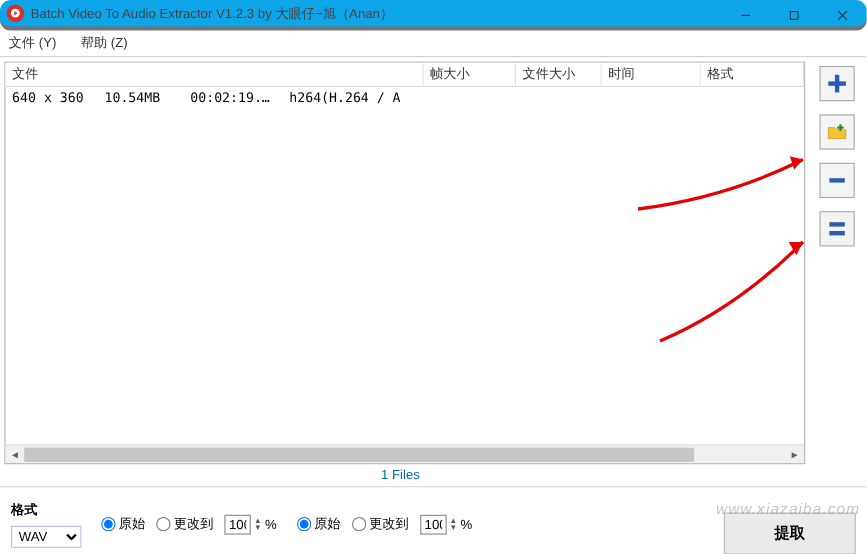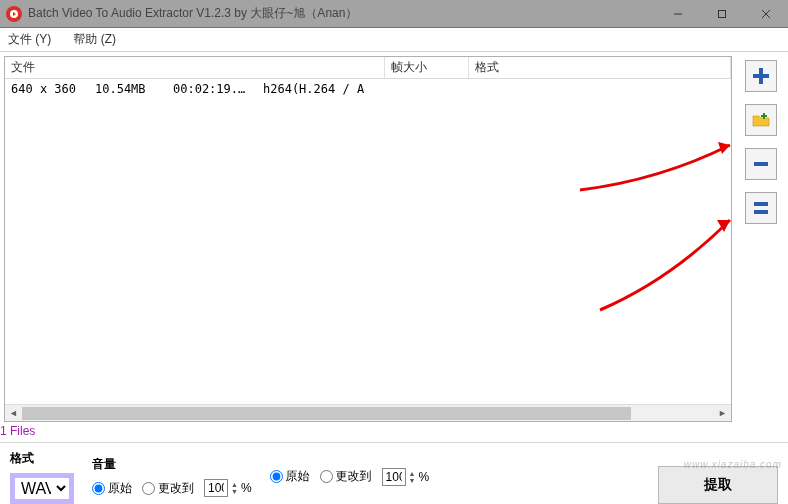--- a/index.html
+++ b/index.html
@@ -1,17 +1,17 @@
 <!DOCTYPE html>
 <html><head>
 <meta charset="utf-8">
 <style>
 * { box-sizing: border-box; margin: 0; padding: 0; }
 body { font-family: "Microsoft YaHei", "SimSun", Arial, sans-serif; font-size: 12px; background: #fff; width: 788px; height: 504px; overflow: hidden; position: relative; }
-.titlebar { height: 28px; display: flex; align-items: center; padding: 0 0 0 6px; background: #a3a3a3; border-bottom: 1px solid #737373; }
+.titlebar { height: 28px; display: flex; align-items: center; padding: 0 0 0 6px; background: #0ea5e9; border-bottom: 4px solid #737373; border-radius: 10px; }
 .app-icon { width: 16px; height: 16px; background: #d93025; border-radius: 50%; display: flex; align-items: center; justify-content: center; margin-right: 6px; }
 .app-icon svg { width: 10px; height: 10px; }
 .title-text { flex: 1; color: #444; font-size: 12px; }
 .win-controls { display: flex; height: 100%; }
 .win-btn { width: 44px; height: 28px; display: flex; align-items: center; justify-content: center; color: #333; cursor: pointer; }
 .menubar { height: 24px; display: flex; align-items: center; padding: 0 4px; gap: 14px; border-bottom: 1px solid #d0d0d0; }
 .menu-item { color: #333; cursor: pointer; padding: 2px 4px; }
 .content { display: flex; height: 370px; }
 .table-wrap { flex: 1; border: 1px solid #b0b0b0; margin: 4px 2px 0 4px; display: flex; flex-direction: column; background: #fff; position: relative; }
 .thead { display: flex; background: #fff; border-bottom: 1px solid #d9d9d9; height: 22px; align-items: center; font-size: 12px; color: #333; }
@@ -19,34 +19,34 @@
 .tbody { flex: 1; overflow: hidden; font-family: "Consolas","SimSun",monospace; font-size: 12px; }
 .trow { display: flex; height: 20px; align-items: center; }
 .td { padding: 0 6px; overflow: hidden; white-space: nowrap; text-overflow: ellipsis; }
 .hscroll { height: 17px; background: #f0f0f0; border-top: 1px solid #dcdcdc; display: flex; align-items: center; }
 .hscroll .track { flex: 1; height: 15px; background: #f0f0f0; position: relative; }
 .hscroll .thumb { position: absolute; left: 0; top: 1px; height: 13px; width: 88%; background: #c6c6c6; }
 .hscroll .arrow { width: 17px; height: 17px; display: flex; align-items: center; justify-content: center; color: #606060; font-size: 9px; }
 .sidebar { width: 54px; display: flex; flex-direction: column; align-items: center; padding-top: 8px; gap: 12px; }
 .tool-btn { width: 32px; height: 32px; border: 1px solid #a8a8a8; background: #f4f4f4; display: flex; align-items: center; justify-content: center; cursor: pointer; }
 .tool-btn svg { width: 20px; height: 20px; }
-.status { text-align: left; padding: 2px 60px 4px 0; font-size: 12px; color: #a21caf; }
+.status { text-align: center; padding: 2px 60px 4px 0; font-size: 12px; color: #0369a1; }
 .bottom { display: flex; align-items: center; padding: 8px 10px; gap: 18px; border-top: 1px solid #d6d6d6; height: 68px; }
 .group { display: flex; flex-direction: column; gap: 6px; }
 .group-label { font-weight: bold; font-size: 12px; }
 .row { display: flex; align-items: center; gap: 10px; font-size: 12px; }
-select { font-size: 16px; padding: 1px 2px; width: 64px; border: 5px solid #c4b5fd; background: #fff; }
+select { font-size: 12px; padding: 1px 2px; width: 64px; border: 1px solid #c4b5fd; background: #fff; }
 .radio { display: flex; align-items: center; gap: 3px; }
 .radio input { margin: 0; }
 .spin { display: flex; align-items: center; gap: 3px; }
 .spin input { width: 24px; font-size: 12px; text-align: right; padding: 1px 3px; border: 1px solid #888; }
 .spin .arrows { display: flex; flex-direction: column; font-size: 7px; line-height: 7px; color: #555; }
 .extract-btn { margin-left: auto; width: 120px; height: 38px; background: #eaeaea; border: 1px solid #b8b8b8; font-size: 14px; font-weight: bold; cursor: pointer; display: flex; align-items: center; justify-content: center; margin-top: 16px; }
 .arrow-overlay { position: absolute; pointer-events: none; }
-.watermark { position: absolute; right: 6px; bottom: 34px; font-size: 10px; color: rgba(140,140,140,0.5); font-style: italic; letter-spacing: 1px; }
+.watermark { position: absolute; right: 6px; bottom: 34px; font-size: 14px; color: rgba(140,140,140,0.5); font-style: italic; letter-spacing: 1px; }
 .c1 { width: 380px; } .c2 { width: 84px; } .c3 { width: 78px; } .c4 { width: 90px; } .c5 { flex: 1; }
 </style>
 </head>
 <body>
 
 <div class="titlebar">
   <div class="app-icon">
     <svg viewBox="0 0 10 10">
         <circle cx="5" cy="5" r="4" fill="#fff"></circle>
         <path d="M4 3 L7 5 L4 7 Z" fill="#d93025"></path>
@@ -76,20 +76,22 @@
 <div class="menubar">
   <span class="menu-item">文件 (Y)</span>
   <span class="menu-item">帮助 (Z)</span>
 </div>
 
 <div class="content">
   <div class="table-wrap">
     <div class="thead">
       <div class="th c1">文件</div>
       <div class="th c2">帧大小</div>
+      <div class="th c3">文件大小</div>
+      <div class="th c4">时间</div>
       <div class="th c5">格式</div>
     </div>
     <div class="tbody">
       <div class="trow">
         <div class="td c2">640 x 360</div>
         <div class="td c3">10.54MB</div>
         <div class="td c4">00:02:19...</div>
         <div class="td c5">h264(H.264 / A</div>
       </div>
     </div>
@@ -138,21 +140,20 @@
   <div class="group">
     <div class="group-label">格式</div>
     <div class="row">
       <select>
         <option>WAV</option>
       </select>
     </div>
   </div>
 
   <div class="group">
-    <div class="group-label">音量</div>
     <div class="row">
       <label class="radio">
           <input type="radio" name="vol" checked="" style="">
           <span>原始</span>
         </label>
       <label class="radio">
           <input type="radio" name="vol" style="">
           <span>更改到</span>
         </label>
       <div class="spin">

